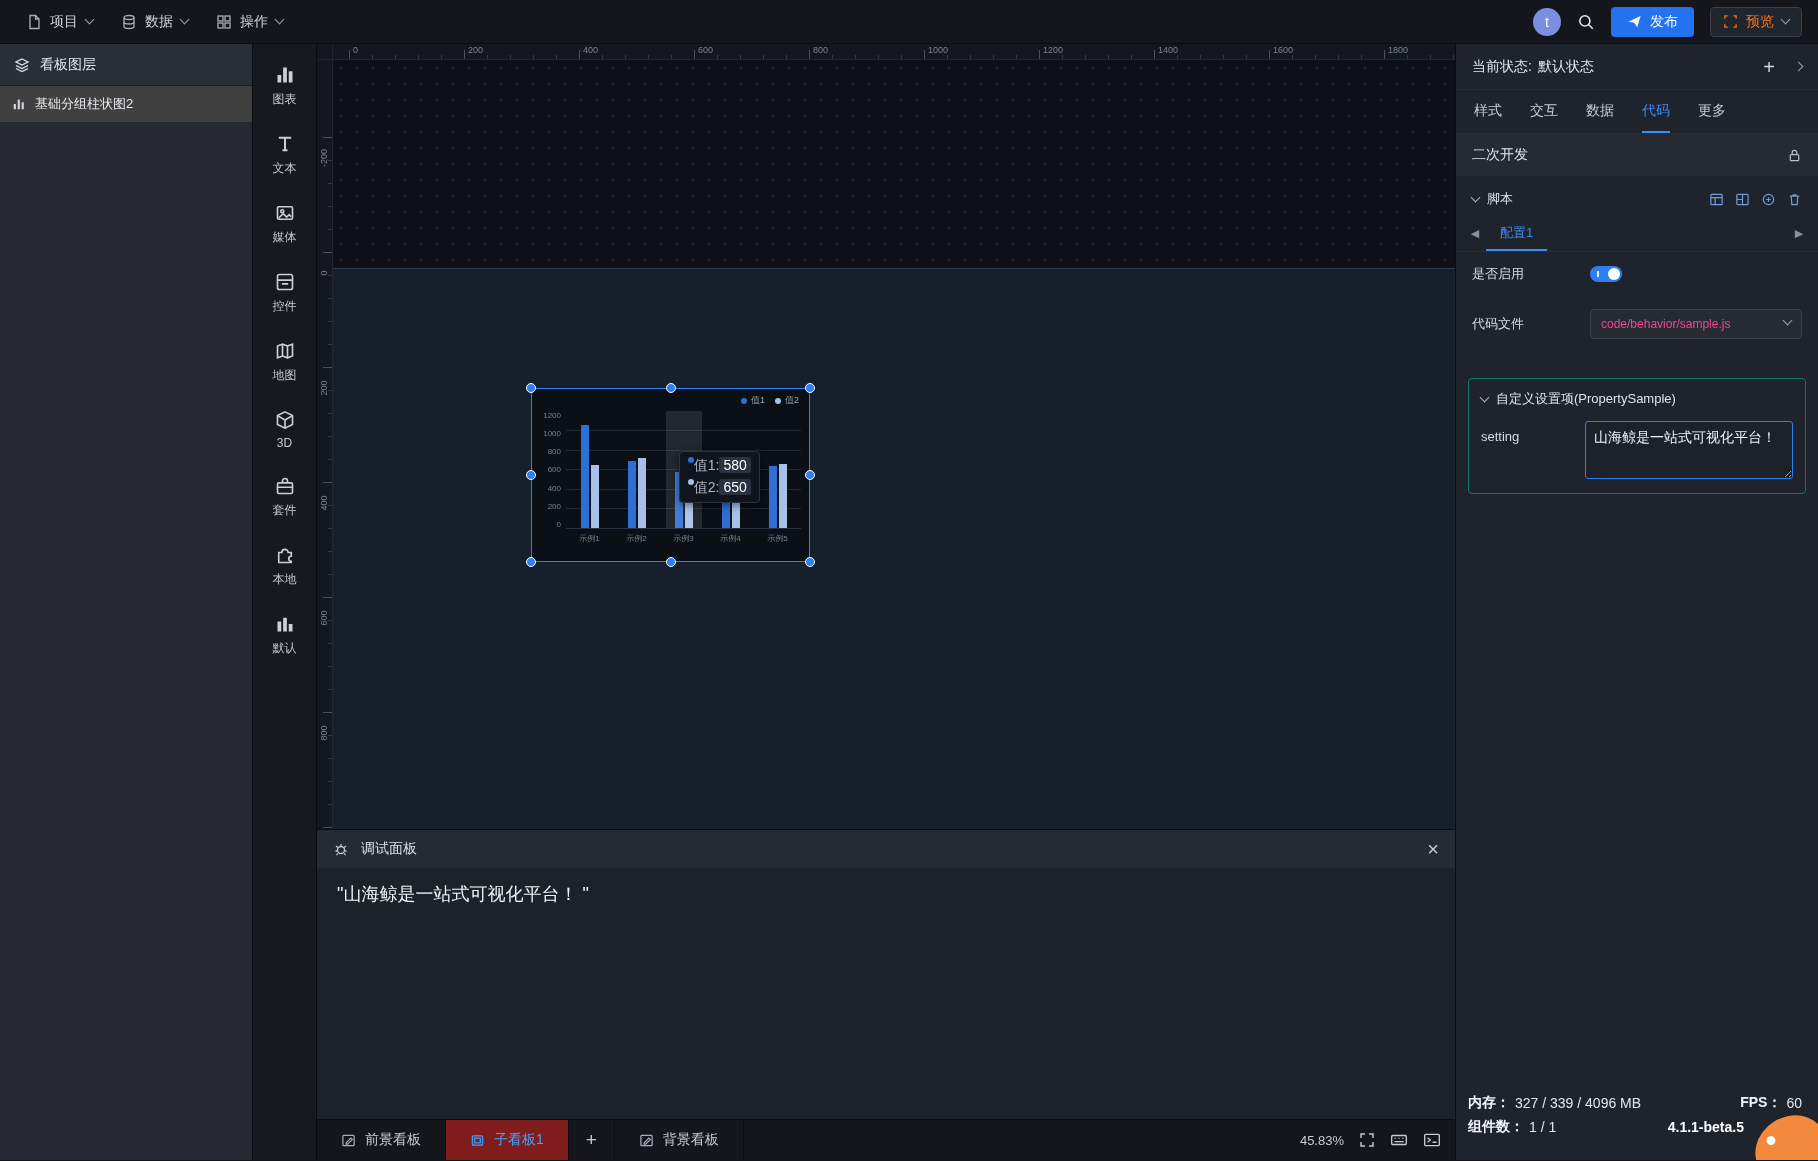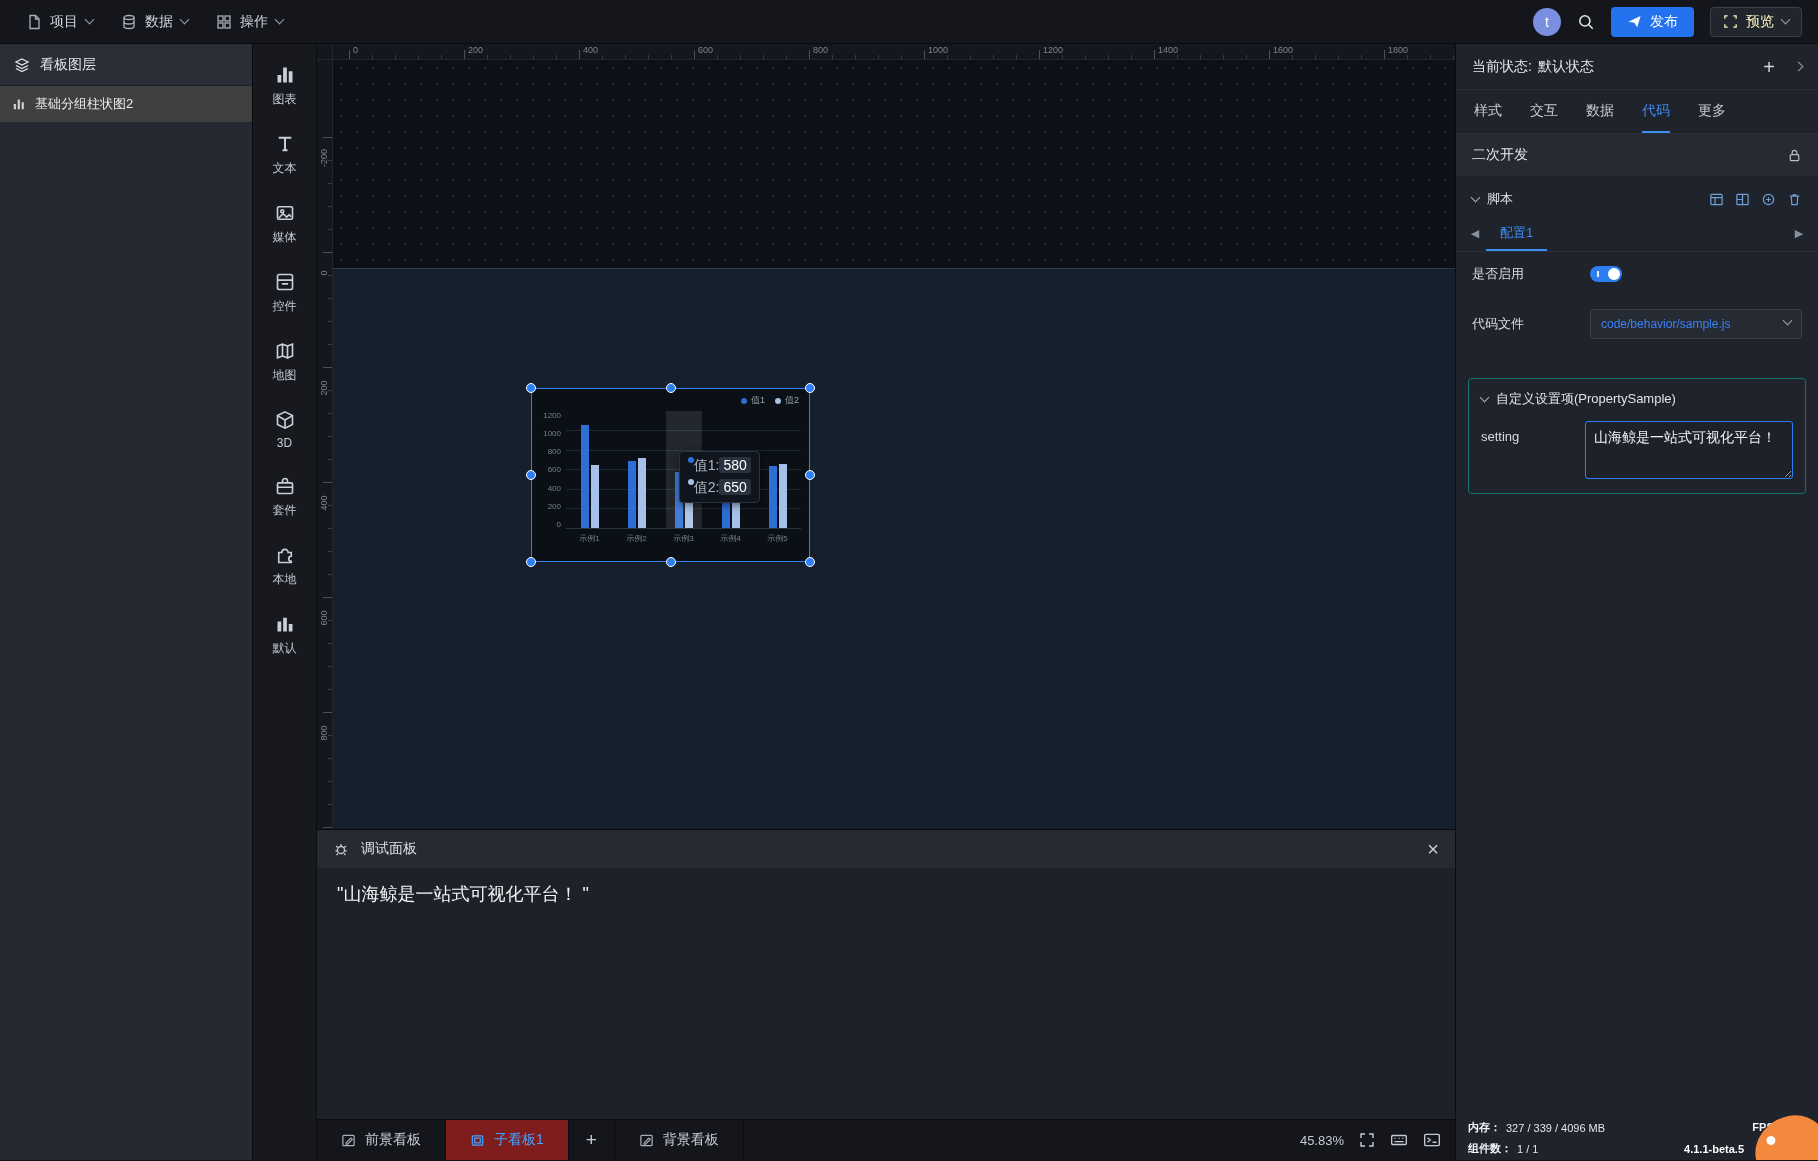--- a/index.html
+++ b/index.html
@@ -9,21 +9,21 @@
   .topbar { height:44px; display:flex; align-items:center; justify-content:space-between; background:#14161c; border-bottom:1px solid #0a0c10; padding:8px 16px; }
   .menus { display:flex; gap:8px; }
   .menu-item { display:flex; align-items:center; gap:8px; color:#d0d4db; font-size:14px; padding:6px 10px; cursor:pointer; border-radius:3px; }
   .menu-item svg { color:#aab0ba; }
   .chev { width:7px; height:7px; border-right:1.5px solid #9aa0ab; border-bottom:1.5px solid #9aa0ab; transform:rotate(45deg); display:inline-block; margin-top:-4px; }
   .chev.right { transform:rotate(-45deg); margin-top:0; }
   .topbar-right { display:flex; align-items:center; gap:16px; }
   .avatar { width:28px; height:28px; border-radius:50%; background:#7b8fe0; color:#fff; font-size:14px; display:flex; align-items:center; justify-content:center; cursor:pointer; }
   .icon-btn { display:flex; align-items:center; justify-content:center; color:#e3e6ec; cursor:pointer; }
   .publish-btn { display:flex; align-items:center; gap:8px; height:30px; padding:0 16px; background:#2472ee; border:none; border-radius:4px; color:#fff; font-size:14px; cursor:pointer; }
-  .preview-btn { display:flex; align-items:center; gap:8px; height:30px; padding:0 12px; background:#21252e; border:1px solid #3a4150; border-radius:4px; color:#fef9c3; font-size:14px; cursor:pointer; }
+  .preview-btn { display:flex; align-items:center; gap:8px; height:30px; padding:0 12px; background:#21252e; border:1px solid #3a4150; border-radius:4px; color:#f97316; font-size:14px; cursor:pointer; }
 
   
   .app { display:flex; height:1116px; }
 
   
   .layers-panel { width:253px; background:#262932; border-right:1px solid #0a0c10; display:flex; flex-direction:column; }
   .layers-header { height:42px; flex:0 0 42px; display:flex; align-items:center; gap:10px; padding:0 14px; background:#2a2e37; border-bottom:1px solid #1b1e25; color:#e2e5ea; font-size:14px; }
   .layer-item { height:36px; display:flex; align-items:center; gap:9px; padding:0 12px; font-size:13px; color:#e8ebef; cursor:pointer; }
   .layer-item.selected { background:#404040; }
   .layer-item svg { color:#cdd3dc; }
@@ -103,31 +103,31 @@
   .script-icons svg { cursor:pointer; }
   .config-strip { display:flex; align-items:stretch; height:36px; flex:0 0 36px; border-bottom:1px solid #2a2e38; padding:0 8px; }
   .strip-arrow { color:#8b919c; font-size:11px; width:22px; display:flex; align-items:center; justify-content:center; cursor:pointer; }
   .strip-arrow.right { margin-left:auto; }
   .config-tab { color:#3f8cf3; font-size:13px; padding:0 14px; display:flex; align-items:center; border-bottom:2px solid #3f8cf3; cursor:pointer; }
   .field-row { display:flex; align-items:center; padding:13px 16px; font-size:13px; color:#d9dce2; }
   .field-label { width:118px; flex:0 0 118px; }
   .toggle { width:32px; height:16px; border-radius:8px; background:#2f7ef0; position:relative; cursor:pointer; display:inline-block; }
   .toggle::before { content:""; position:absolute; left:7px; top:5px; width:2px; height:6px; background:rgba(255,255,255,.85); }
   .toggle::after { content:""; position:absolute; right:2px; top:2px; width:12px; height:12px; border-radius:50%; background:#fff; }
-  .select { flex:1; height:30px; background:#262a33; border:1px solid #3a404c; border-radius:4px; display:flex; align-items:center; padding:0 26px 0 10px; font-size:12px; color:#3b82f6; position:relative; cursor:pointer; }
+  .select { flex:1; height:30px; background:#262a33; border:1px solid #3a404c; border-radius:4px; display:flex; align-items:center; padding:0 26px 0 10px; font-size:12px; color:#ec4899; position:relative; cursor:pointer; }
   .select-value { overflow:hidden; white-space:nowrap; }
   .select .chev { position:absolute; right:10px; top:11px; }
   .custom-box { margin:26px 12px; border:1px solid #0f766e; border-radius:4px; }
   .custom-head { display:flex; align-items:center; gap:8px; padding:11px 12px; font-size:13px; color:#dfe3e9; }
   .custom-row { display:flex; align-items:flex-start; padding:2px 12px 14px; }
   .custom-row .field-label { width:104px; flex:0 0 104px; padding-top:8px; font-size:13px; }
   textarea.setting { flex:1; height:58px; background:#1d212a; border:1px solid #2f7ef0; border-radius:3px; color:#eef1f5; font-size:14px; line-height:1.45; padding:5px 8px; resize:both; outline:none; font-family:inherit; }
   .caret { width:7px; height:7px; border-right:1.5px solid #aab0ba; border-bottom:1.5px solid #aab0ba; transform:rotate(45deg); display:inline-block; margin-top:-4px; }
 
-  .insp-footer { margin-top:auto; padding:8px 12px 4px; font-size:11px; position:relative; }
+  .insp-footer { margin-top:auto; padding:8px 12px 24px; font-size:14px; position:relative; }
   .f-row { display:flex; align-items:center; margin-top:6px; }
   .f-label { font-weight:bold; color:#f2f4f7; }
   .f-val { color:#e2e6ec; margin-left:5px; }
   .f-fps { margin-left:auto; display:flex; align-items:center; padding-right:4px; }
   .f-version { margin-left:auto; margin-right:62px; font-weight:bold; color:#fff; }
   .whale { position:absolute; right:-10px; bottom:-16px; width:74px; height:60px; background:#f2893c; border-radius:55% 45% 60% 40% / 60% 55% 45% 40%; transform:rotate(-12deg); }
   .whale::after { content:""; position:absolute; left:14px; top:16px; width:9px; height:9px; border-radius:50%; background:#fff; }
 </style>
 </head>
 <body>

